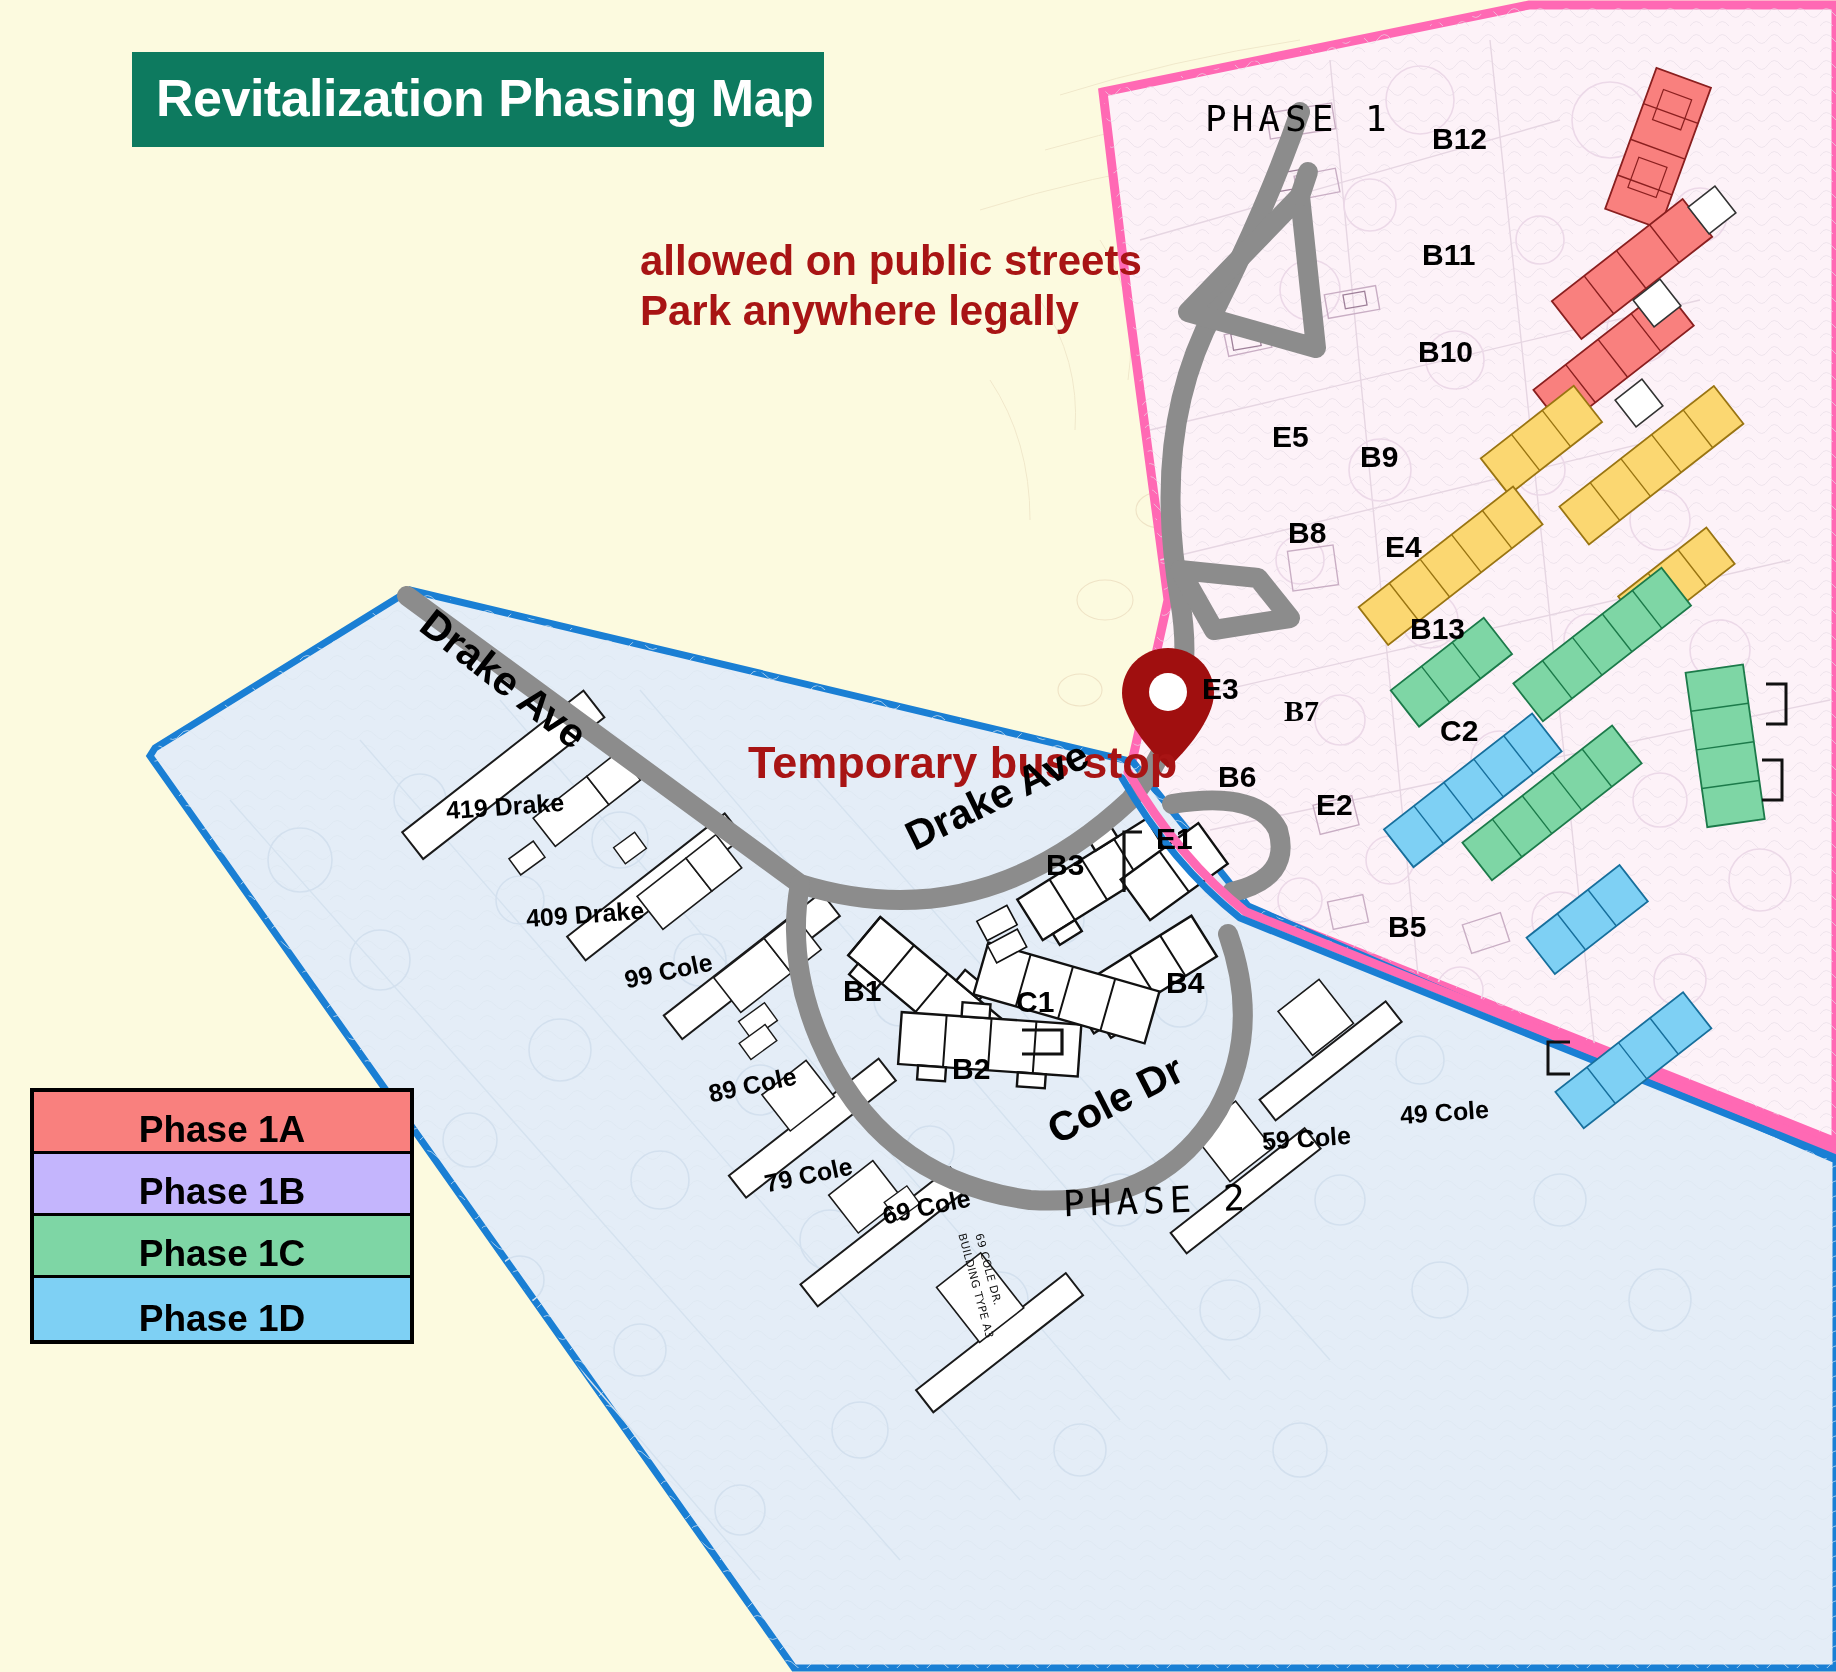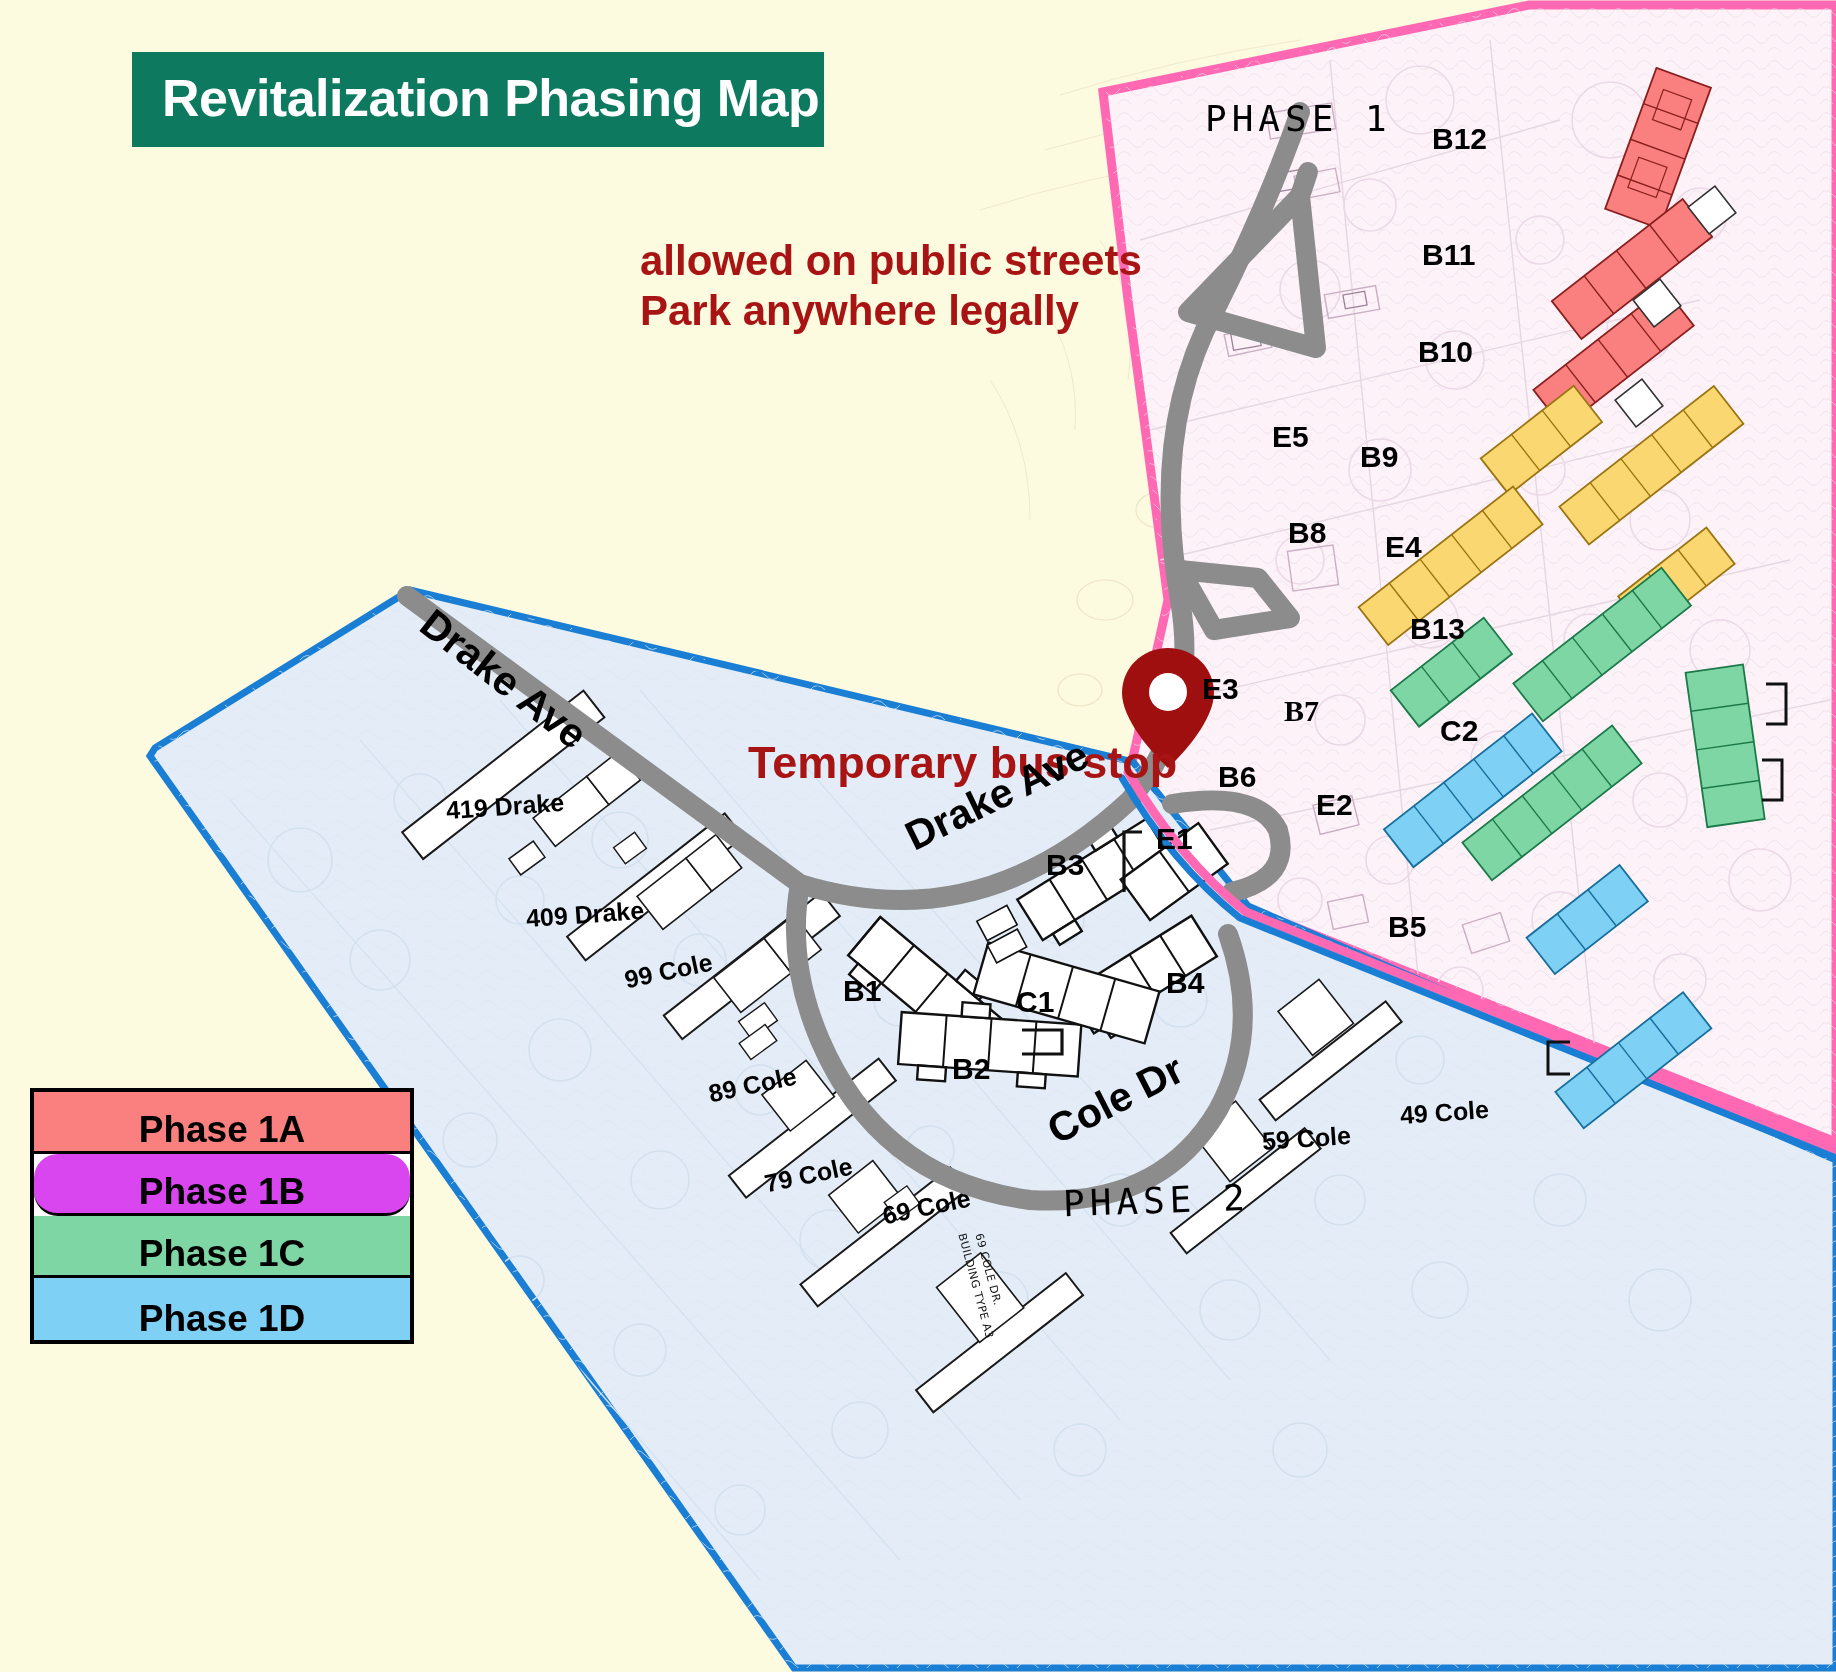--- a/index.html
+++ b/index.html
@@ -10,21 +10,21 @@
     overflow:hidden;
     position:relative;
   }
   #stage{position:absolute;inset:0;width:1836px;height:1672px;}
   #mapsvg{position:absolute;left:0;top:0;width:1836px;height:1672px;}
 
   
   .title-banner{
     position:absolute;left:132px;top:52px;
     background:#0d7a5f;
-    padding:16px 26px 20px 30px;
+    padding:16px 26px 20px 24px;
     box-sizing:border-box;
     width:692px;height:95px;
     display:flex;align-items:center;
   }
   .title-banner .t{
     color:#ffffff;font-size:52px;font-weight:bold;
     letter-spacing:-.5px;line-height:1;
     font-family:"Liberation Sans", sans-serif;
     white-space:nowrap;
   }
@@ -491,21 +491,21 @@
   <div class="mlabel addr-label" style="left:1262px;top:1124px;transform:rotate(-4deg);">59 Cole</div>
   <div class="mlabel addr-label" style="left:1400px;top:1098px;transform:rotate(-4deg);">49 Cole</div>
 
   <div class="mlabel tiny-label" style="left:968px;top:1232px;transform:rotate(75deg);transform-origin:left top;">BUILDING TYPE A3</div>
   <div class="mlabel tiny-label" style="left:985px;top:1232px;transform:rotate(75deg);transform-origin:left top;">69 COLE DR.</div>
 
   <div class="legend">
     <div class="legend-row" style="background: rgb(249, 128, 126);">
       <span>Phase 1A</span>
     </div>
-    <div class="legend-row" style="background: #d946ef; border-radius: 24px;">
+    <div class="legend-row" style="background: #c4b5fd;">
       <span>Phase 1B</span>
     </div>
     <div class="legend-row" style="background: rgb(126, 214, 165);">
       <span>Phase 1C</span>
     </div>
     <div class="legend-row" style="background: rgb(126, 208, 244);">
       <span>Phase 1D</span>
     </div>
   </div>
 

